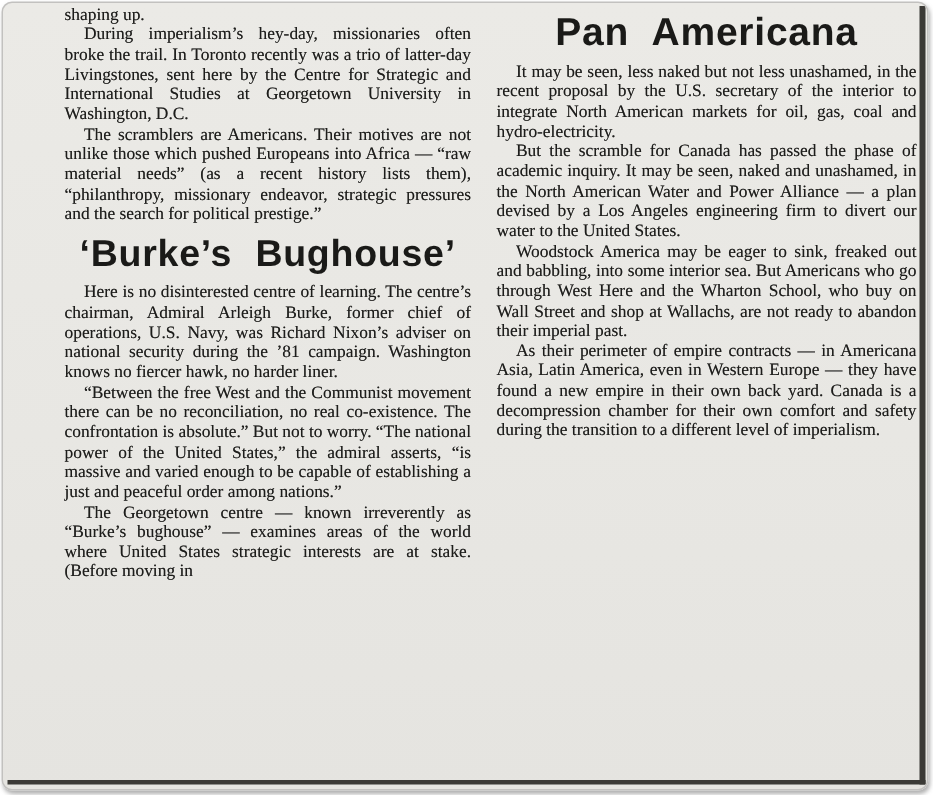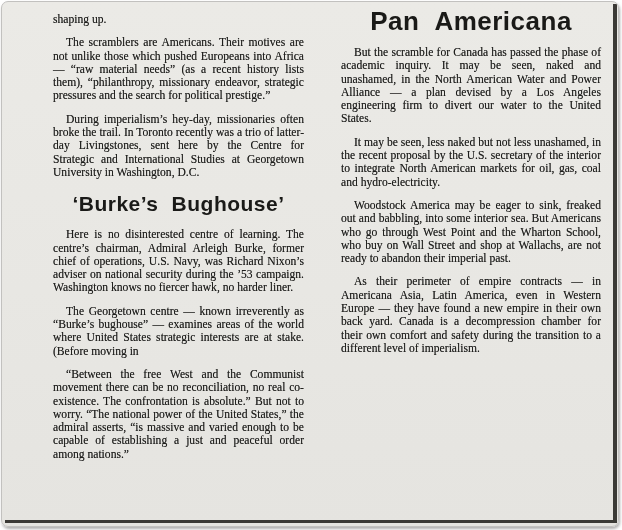--- a/index.html
+++ b/index.html
@@ -15,52 +15,52 @@
     box-shadow:1px 2px 3px rgba(110,110,110,.55);
     overflow:hidden;
   }
   .col{
     position:absolute;top:1px;color:#1d1d1b;
     font-size:11.6px;line-height:13.3px;text-align:justify;
     text-shadow:0 0 .4px rgba(20,20,20,.55);
   }
   .col-left{left:41px;width:271px;}
   .col-right{left:329px;width:280px;}
-  .col p{margin:10px;text-indent:13px;}
+  .col p{margin:0;text-indent:13px;}
   .col p.cont{text-indent:0;}
   .headline{
     font-family:"Liberation Sans", sans-serif;font-weight:bold;
     text-align:center;text-indent:0;color:#1a1a18;
     word-spacing:.32em;letter-spacing:.5px;
-    font-size:21px;line-height:29px;margin:6px 0 4px;
+    font-size:25px;line-height:29px;margin:6px 0 4px;
     text-shadow:none;
   }
   .headline.hl-right{font-size:26px;margin:4px 0 5px;}
   .vrule{position:absolute;left:611px;top:2px;width:4px;height:519px;background:#3b3a36;}
   .hrule{position:absolute;left:3px;top:518px;width:612px;height:3px;background:#3b3a36;}
 </style>
 </head>
 <body>
 
 <div class="frame">
 
   <div class="col col-left">
     <p class="cont">shaping up.</p>
+    <p>During imperialism’s hey-day, missionaries often broke the trail. In Toronto recently was a trio of latter-day Livingstones, sent here by the Centre for Strategic and International Studies at Georgetown University in Washington, D.C.</p>
     <p>The scramblers are Americans. Their motives are not unlike those which pushed Europeans into Africa — “raw material needs” (as a recent history lists them), “philanthropy, missionary endeavor, strategic pressures and the search for political prestige.”</p>
-    <p>During imperialism’s hey-day, missionaries often broke the trail. In Toronto recently was a trio of latter-day Livingstones, sent here by the Centre for Strategic and International Studies at Georgetown University in Washington, D.C.</p>
     <h2 class="headline hl-left">‘Burke’s Bughouse’</h2>
-    <p>Here is no disinterested centre of learning. The centre’s chairman, Admiral Arleigh Burke, former chief of operations, U.S. Navy, was Richard Nixon’s adviser on national security during the ’53 campaign. Washington knows no fiercer hawk, no harder liner.</p>
+    <p>Here is no disinterested centre of learning. The centre’s chairman, Admiral Arleigh Burke, former chief of operations, U.S. Navy, was Richard Nixon’s adviser on national security during the ’81 campaign. Washington knows no fiercer hawk, no harder liner.</p>
+    <p>“Between the free West and the Communist movement there can be no reconciliation, no real co-existence. The confrontation is absolute.” But not to worry. “The national power of the United States,” the admiral asserts, “is massive and varied enough to be capable of establishing a just and peaceful order among nations.”</p>
     <p>The Georgetown centre — known irreverently as “Burke’s bughouse” — examines areas of the world where United States strategic interests are at stake. (Before moving in</p>
-    <p>“Between the free West and the Communist movement there can be no reconciliation, no real co-existence. The confrontation is absolute.” But not to worry. “The national power of the United States,” the admiral asserts, “is massive and varied enough to be capable of establishing a just and peaceful order among nations.”</p>
   </div>
 
   <div class="col col-right">
     <h2 class="headline hl-right">Pan Americana</h2>
+    <p>It may be seen, less naked but not less unashamed, in the recent proposal by the U.S. secretary of the interior to integrate North American markets for oil, gas, coal and hydro-electricity.</p>
     <p>But the scramble for Canada has passed the phase of academic inquiry. It may be seen, naked and unashamed, in the North American Water and Power Alliance — a plan devised by a Los Angeles engineering firm to divert our water to the United States.</p>
-    <p>It may be seen, less naked but not less unashamed, in the recent proposal by the U.S. secretary of the interior to integrate North American markets for oil, gas, coal and hydro-electricity.</p>
-    <p>Woodstock America may be eager to sink, freaked out and babbling, into some interior sea. But Americans who go through West Point and the Wharton School, who buy on Wall Street and shop at Wallachs, are not ready to abandon their imperial past.</p>
+    <p>Woodstock America may be eager to sink, freaked out and babbling, into some interior sea. But Americans who go through West Here and the Wharton School, who buy on Wall Street and shop at Wallachs, are not ready to abandon their imperial past.</p>
     <p>As their perimeter of empire contracts — in Americana Asia, Latin America, even in Western Europe — they have found a new empire in their own back yard. Canada is a decompression chamber for their own comfort and safety during the transition to a different level of imperialism.</p>
   </div>
 
   <div class="vrule"></div>
   <div class="hrule"></div>
 
 </div>
 
 </body></html>

